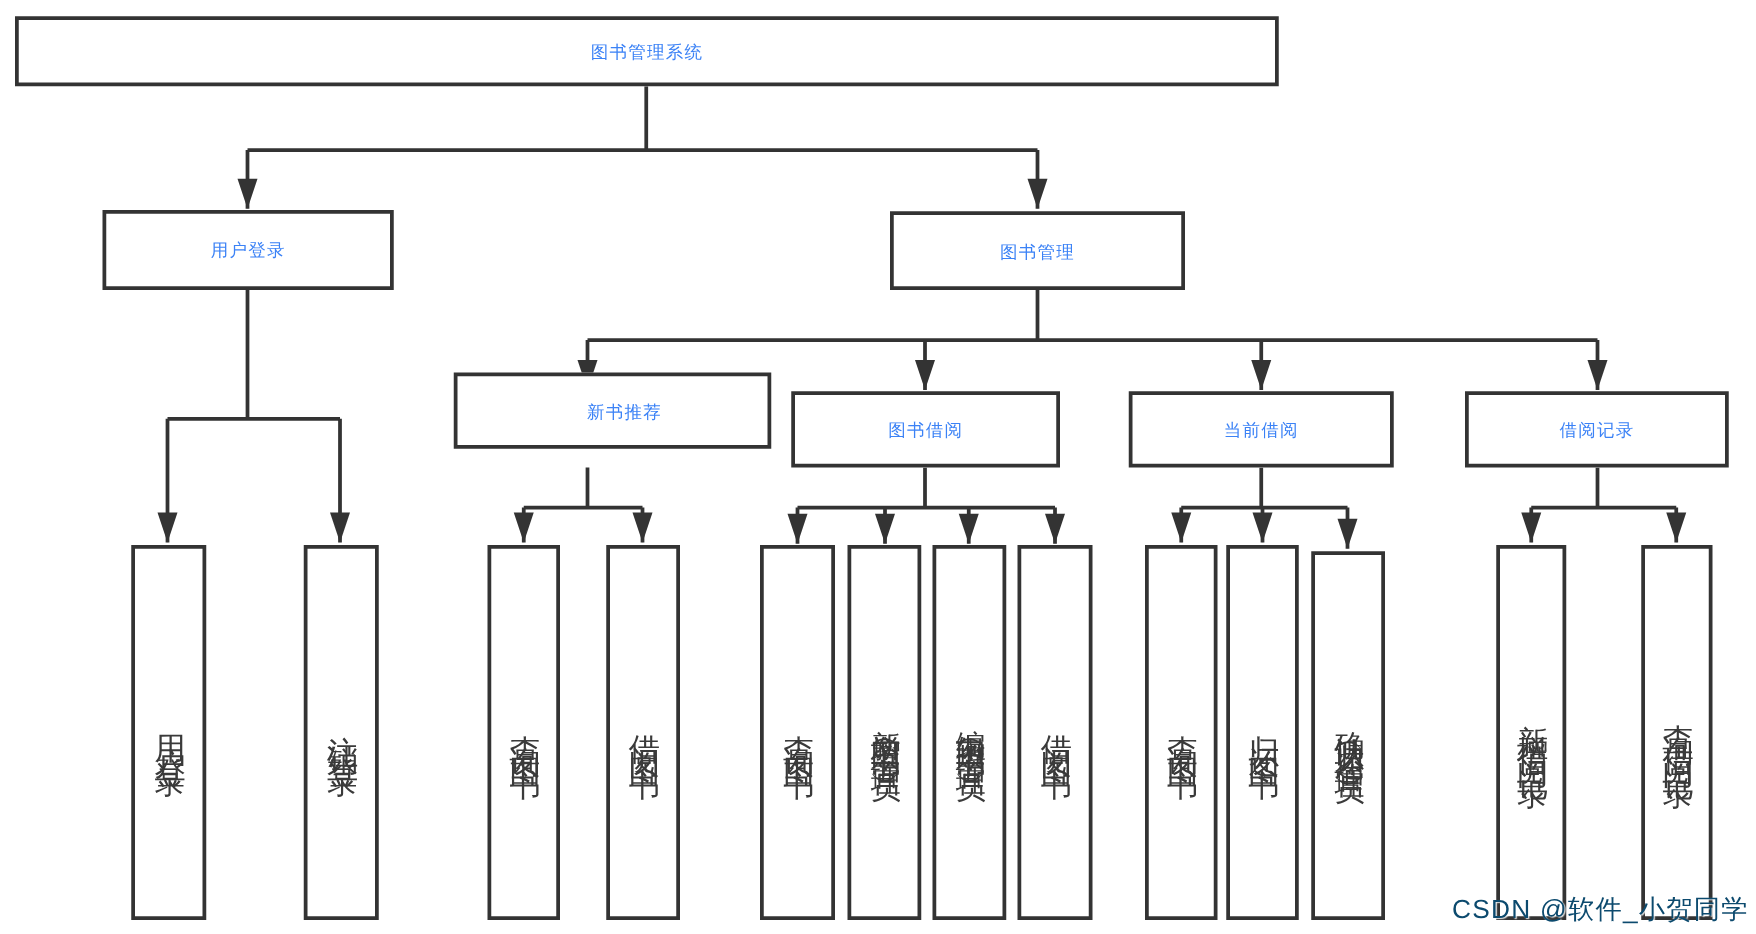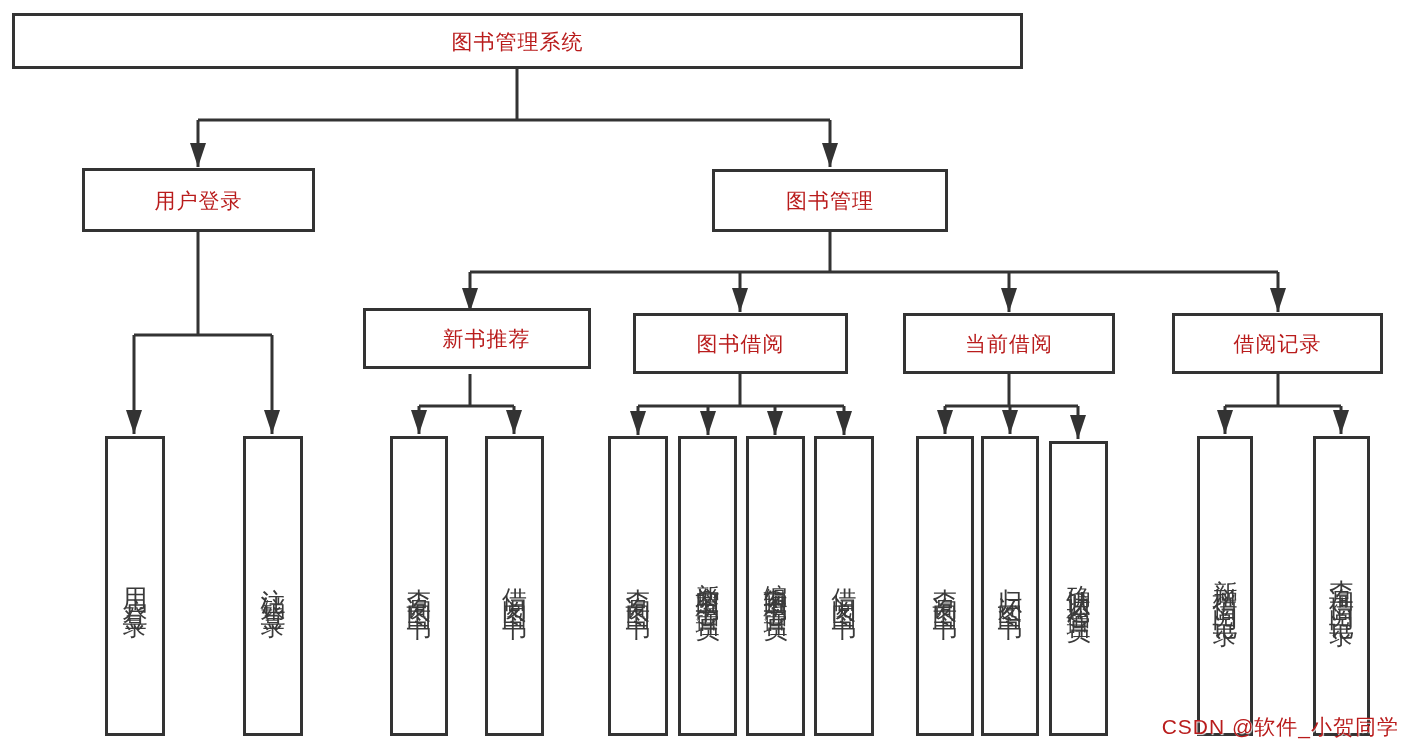--- a/index.html
+++ b/index.html
@@ -6,30 +6,30 @@
   .canvas{
     position:relative;width:1405px;height:747px;background:#ffffff;overflow:hidden;
     font-family:"Liberation Sans",sans-serif;
   }
   svg.connectors{position:absolute;left:0;top:0;width:1405px;height:747px;}
   .box{
     position:absolute;box-sizing:border-box;background:#ffffff;
     border:3px solid #333333;display:flex;align-items:center;justify-content:center;
   }
   .hlabel{
-    font-size:21px;color:#b91c1c;letter-spacing:1px;white-space:nowrap;line-height:1;
+    font-size:14px;color:#3b82f6;letter-spacing:1px;white-space:nowrap;line-height:1;
   }
   .vlabel{
     writing-mode:vertical-rl;text-orientation:mixed;line-height:1;
     font-size:25px;color:#3a3a3a;letter-spacing:9px;white-space:nowrap;
   }
   .vlabel.long{font-size:24px;letter-spacing:5px;}
   .watermark{
     position:absolute;right:6px;bottom:6px;
-    font-size:21px;color:#b91c1c;letter-spacing:1px;white-space:nowrap;
+    font-size:21px;color:#0c4a6e;letter-spacing:1px;white-space:nowrap;
     text-shadow:1px 1px 1px rgba(255,255,255,0.9);
   }
 </style>
 </head>
 <body>
 
 <div class="canvas">
 
   <svg class="connectors" viewBox="0 0 1405 747" xmlns="http://www.w3.org/2000/svg">
     <path d="M517 69 V120 M198 120 H830 M198 120 V167 M830 120 V167
@@ -66,21 +66,21 @@
     <span class="hlabel">图书管理系统</span>
   </div>
 
   <div class="box" style="left:82px;top:168px;width:233px;height:64px;">
     <span class="hlabel">用户登录</span>
   </div>
   <div class="box" style="left:712px;top:169px;width:236px;height:63px;">
     <span class="hlabel">图书管理</span>
   </div>
 
-  <div class="box" style="left:363px;top:308px;width:228px;height:61px;padding-left:19px;">
+  <div class="box" style="left:363px;top:298px;width:254px;height:61px;padding-left:19px;">
     <span class="hlabel">新书推荐</span>
   </div>
   <div class="box" style="left:903px;top:313px;width:212px;height:61px;">
     <span class="hlabel">当前借阅</span>
   </div>
   <div class="box" style="left:633px;top:313px;width:215px;height:61px;">
     <span class="hlabel">图书借阅</span>
   </div>
   <div class="box" style="left:1172px;top:313px;width:211px;height:61px;">
     <span class="hlabel">借阅记录</span>

